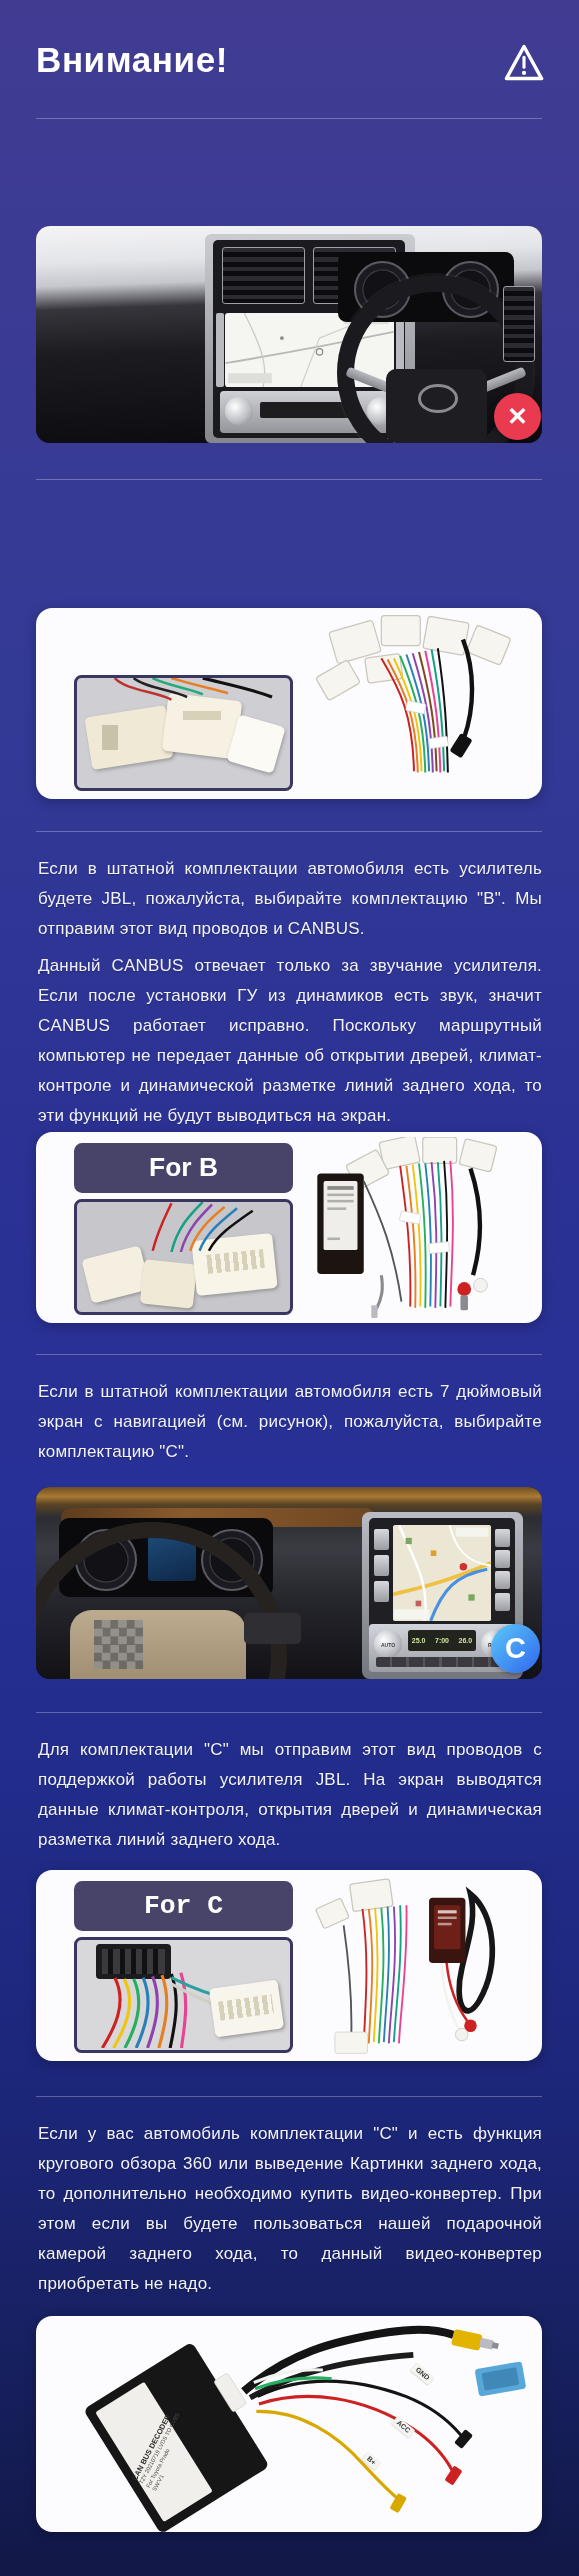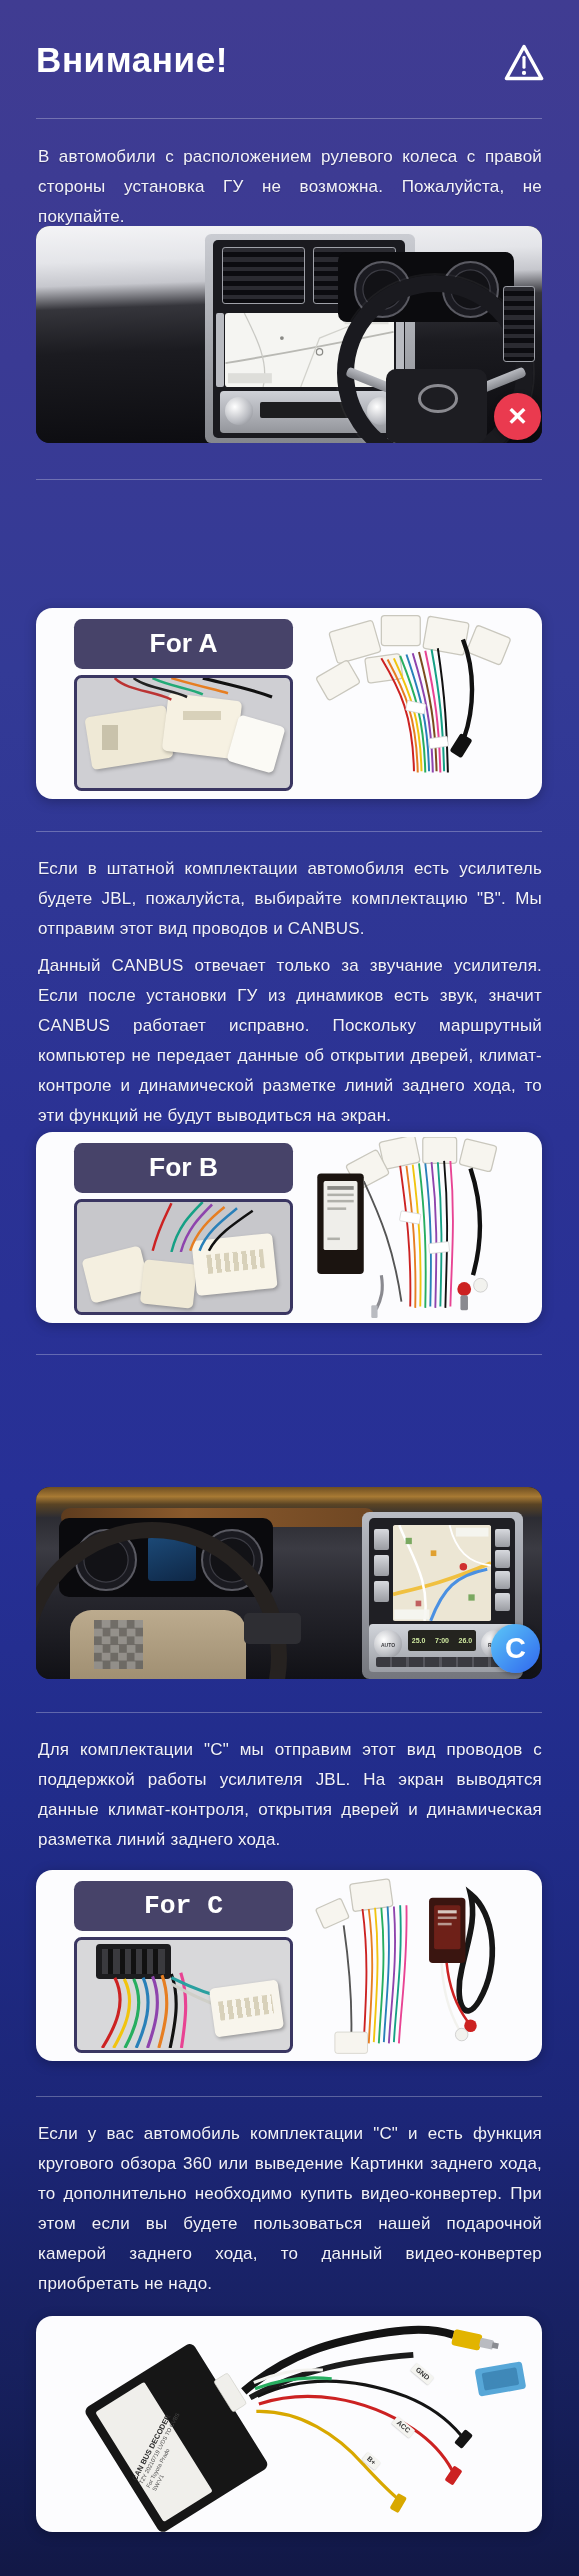--- a/index.html
+++ b/index.html
@@ -121,21 +121,20 @@
 
   <div class="abs heading">Внимание!</div>
   <div class="abs warn-svg">
     <svg width="44" height="43" viewBox="0 0 70 68">
       <path d="M35 7 L63 58 L7 58 Z" fill="none" stroke="#ffffff" stroke-width="5.5" stroke-linejoin="round"></path>
       <line x1="35" y1="24" x2="35" y2="40" stroke="#ffffff" stroke-width="5" stroke-linecap="round"></line>
       <circle cx="35" cy="49" r="3.4" fill="#ffffff"></circle>
     </svg>
   </div>
   <div class="abs divider" style="top:118px;"></div>
-  <div class="abs para" style="top:142px;">В автомобили с расположением рулевого колеса с правой стороны установка ГУ не возможна. Пожалуйста, не покупайте.</div>
 
   <div class="abs photo-frame" style="top:226px;height:217px;">
     <div class="abs i1-bg"></div>
     <div class="abs i1-stack"></div>
     <div class="abs i1-stack-in"></div>
     <div class="abs vent" style="left:186px;top:21.4px;width:81px;height:55px;"></div>
     <div class="abs vent" style="left:277px;top:21.4px;width:81px;height:55px;"></div>
     <div class="abs i1-screen">
       <svg width="169" height="74" viewBox="0 0 268 118">
         <path d="M0 80 C60 70,120 60,268 30" stroke="#b9b9b4" stroke-width="3" fill="none"></path>
@@ -164,23 +163,20 @@
     <div class="abs i1-emblem"></div>
     <div class="abs vent" style="left:467px;top:60px;width:30px;height:74px;"></div>
     <div class="abs x-badge" style="left:458px;top:167px;">
       <span>✕</span>
     </div>
   </div>
 
   <div class="abs divider" style="top:479px;"></div>
 
   <div class="abs card" style="top:608px;">
-    <div class="abs card-label">
-      <span>For A</span>
-    </div>
     <div class="abs card-photo">
       <div class="abs" style="left:11.3px;top:33px;width:82px;height:53px;background:#efe9d6;border-radius:5px;transform:rotate(-9deg);box-shadow:1.3px 1.9px 3.8px rgba(0,0,0,.25);"></div>
       <div class="abs" style="left:88px;top:19px;width:74px;height:58px;background:#f6f1e2;border-radius:5px;transform:rotate(7deg);box-shadow:1.3px 1.9px 3.8px rgba(0,0,0,.25);"></div>
       <div class="abs" style="left:155px;top:42px;width:48px;height:48px;background:#fbfaf5;border-radius:5px;transform:rotate(16deg);box-shadow:1.3px 1.9px 3.8px rgba(0,0,0,.25);"></div>
       <div class="abs" style="left:25px;top:47px;width:16.4px;height:25px;background:#c9c2ab;"></div>
       <div class="abs" style="left:106px;top:33px;width:38px;height:8.8px;background:#d8d1ba;"></div>
       <svg class="abs" style="left:0;top:0;" width="212" height="38" viewBox="0 0 337 60">
         <path d="M60 0 C80 20,120 20,150 34" stroke="#b33" stroke-width="4" fill="none"></path>
         <path d="M90 0 C110 16,150 18,175 30" stroke="#222" stroke-width="4" fill="none"></path>
         <path d="M120 0 C150 14,180 16,200 26" stroke="#2a7" stroke-width="4" fill="none"></path>
@@ -273,20 +269,21 @@
         <rect x="246" y="252" width="12" height="24" rx="3" fill="#8a8a90"></rect>
         <path d="M120 220 C124 244,120 258,112 274" stroke="#8a8a90" stroke-width="5" fill="none"></path>
         <rect x="104" y="268" width="10" height="20" rx="2" fill="#b9bbc1"></rect>
         <rect x="150" y="120" width="32" height="16" rx="2" fill="#fff" stroke="#ccc" transform="rotate(10 166 128)"></rect>
         <rect x="196" y="168" width="32" height="16" rx="2" fill="#fff" stroke="#ccc" transform="rotate(-6 212 176)"></rect>
       </svg>
     </div>
   </div>
 
   <div class="abs divider" style="top:1354px;"></div>
+  <div class="abs para" style="top:1377px;">Если в штатной комплектации автомобиля есть 7 дюймовый экран с навигацией (см. рисунок), пожалуйста, выбирайте комплектацию "C".</div>
 
   <div class="abs photo-frame" style="top:1487px;height:192px;">
     <div class="abs i2-bg"></div>
     <div class="abs i2-wood"></div>
     <div class="abs i2-cluster"></div>
     <div class="abs gauge" style="left:39px;top:42px;width:58px;height:58px;"></div>
     <div class="abs gauge" style="left:165px;top:42px;width:58px;height:58px;"></div>
     <div class="abs i2-bluescreen"></div>
     <div class="abs" style="left:-19px;top:35px;width:270px;height:270px;border-radius:50%;border:16.4px solid #262220;box-sizing:border-box;"></div>
     <div class="abs i2-pad"></div>

